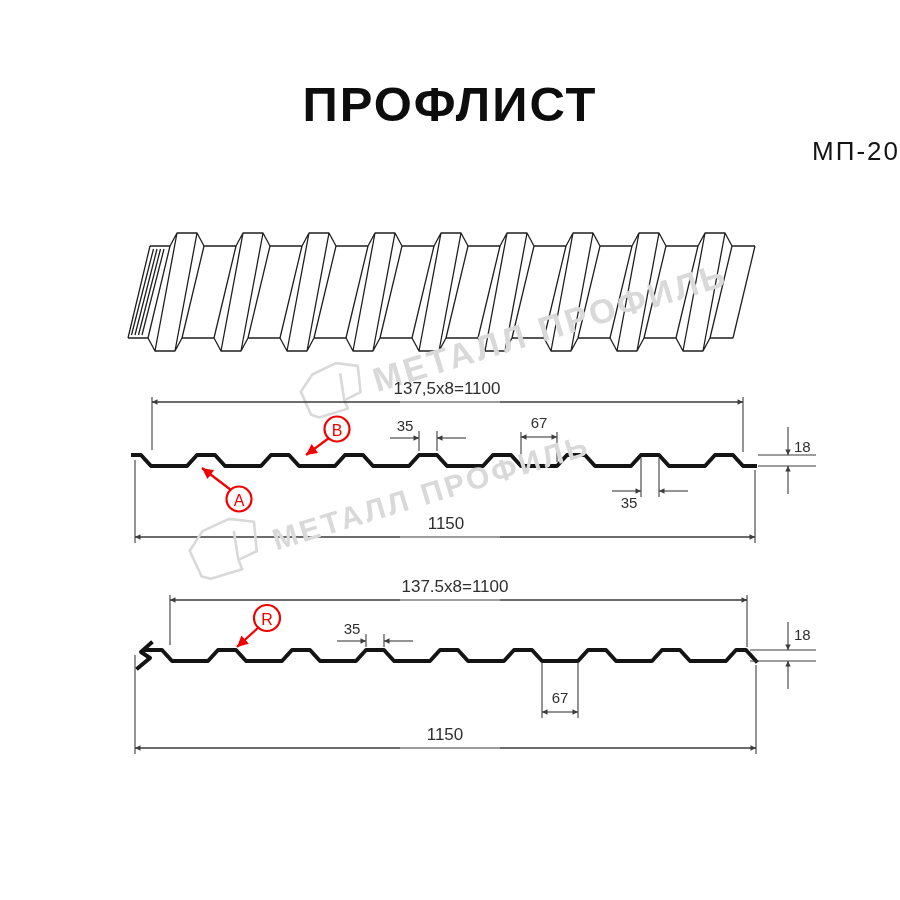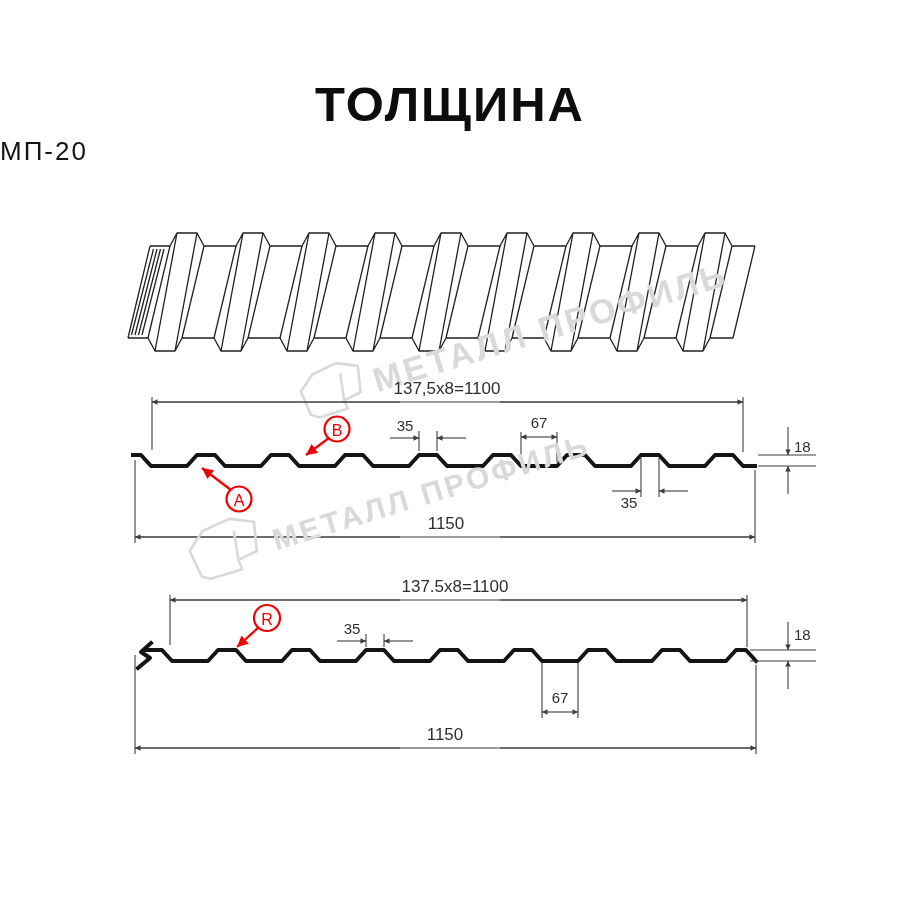--- a/index.html
+++ b/index.html
@@ -1,39 +1,39 @@
 <!DOCTYPE html>
 <html><head>
 <meta charset="utf-8">
 <style>
   html,body{margin:0;padding:0;background:#fff;}
   .page{position:relative;width:900px;height:900px;background:#ffffff;overflow:hidden;
         font-family:"Liberation Sans", sans-serif;}
   .title{position:absolute;left:0;top:76px;width:900px;text-align:center;
          font-size:49px;font-weight:bold;letter-spacing:2px;color:#0d0d0d;}
-  .subtitle{position:absolute;left:0;top:136px;width:900px;text-align:left;
+  .subtitle{position:absolute;left:0;top:136px;width:900px;text-align:right;
          font-size:26px;font-weight:normal;letter-spacing:2px;color:#141414;}
   .footer{position:absolute;left:0;top:802px;width:900px;text-align:center;
          font-size:21px;font-weight:bold;letter-spacing:1.5px;color:#1a1a1a;}
   svg{position:absolute;left:0;top:0;}
   .thin{stroke:#3d3d3d;stroke-width:1.1;fill:none;}
   .prof{stroke:#141414;stroke-width:4;fill:none;stroke-linejoin:round;stroke-linecap:square;}
   .sheet{stroke:#1f1f1f;stroke-width:1.3;fill:none;stroke-linejoin:round;}
   .dimtxt{font-family:"Liberation Sans",sans-serif;font-size:15px;fill:#2e2e2e;}
   .dimtxt-big{font-family:"Liberation Sans",sans-serif;font-size:17px;fill:#2e2e2e;}
   .red{stroke:#f10000;fill:none;stroke-width:2.2;}
   .redtxt{font-family:"Liberation Sans",sans-serif;font-size:16px;fill:#f10000;}
   .wm{font-family:"Liberation Sans",sans-serif;font-weight:bold;fill:#d9d9d9;letter-spacing:3px;}
   .wmlogo{stroke:#d9d9d9;stroke-width:2.6;fill:none;stroke-linejoin:round;}
 </style>
 </head>
 <body>
 
 <div class="page">
-  <div class="title">ТОЛЩИНА</div>
+  <div class="title">ПРОФЛИСТ</div>
   <div class="subtitle">МП-20</div>
 
   <svg width="900" height="900" viewBox="0 0 900 900">
     <defs>
       <marker id="arrD" viewBox="0 0 10 10" refX="10" refY="5" markerWidth="10" markerHeight="5" orient="auto">
         <path d="M0,0 L10,5 L0,10 Z" fill="#3d3d3d"></path>
       </marker>
       <marker id="arrR" viewBox="0 0 10 10" refX="10" refY="5" markerWidth="10" markerHeight="5" orient="auto">
         <path d="M0,0 L10,5 L0,10 Z" fill="#f10000"></path>
       </marker>

